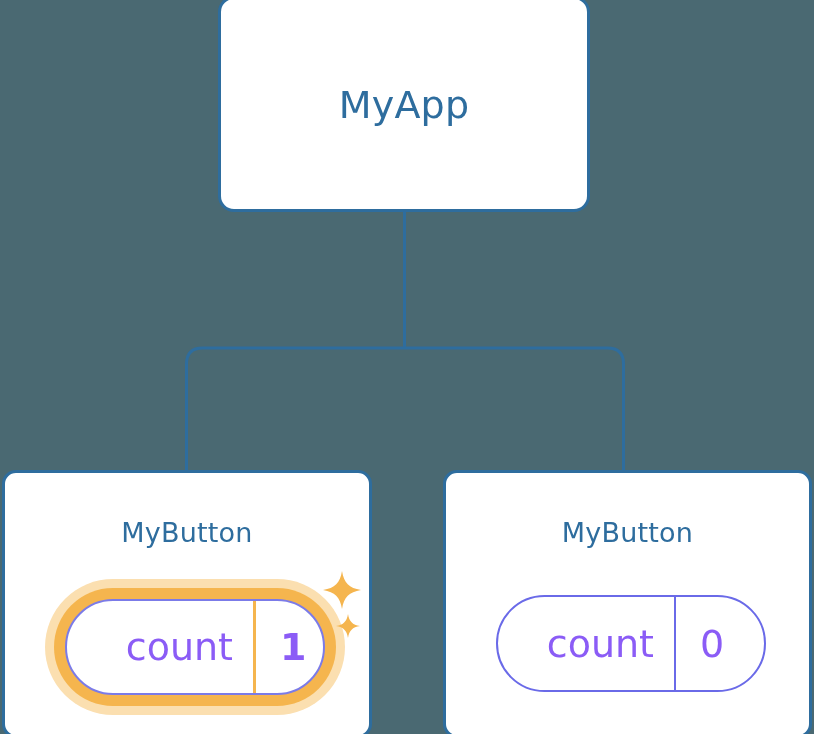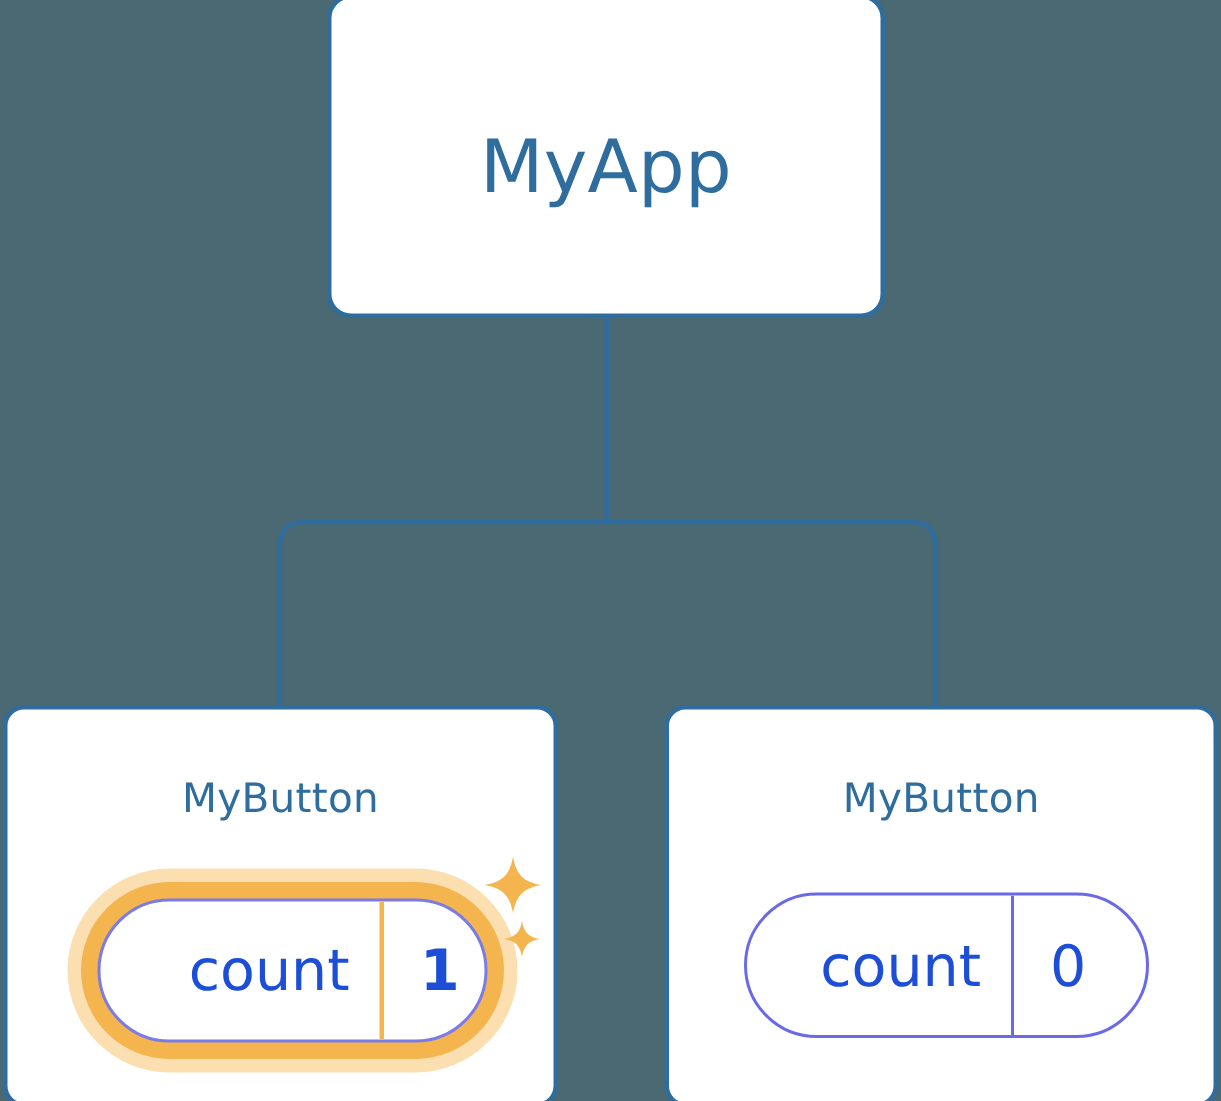--- a/index.html
+++ b/index.html
@@ -70,21 +70,21 @@
     right: 0;
     text-align: center;
     color: #2e6d9e;
     font-weight: 400;
     letter-spacing: 0.2px;
     white-space: nowrap;
   }
 
   #node-myapp .node-title {
     top: 84px;
-    font-size: 49px;
+    font-size: 38px;
   }
 
   .node-card.child .node-title {
     top: 44px;
     font-size: 27px;
   }
 
   
   .pill-wrap {
     position: absolute;
@@ -99,21 +99,21 @@
     background: #ffffff;
     border-radius: 999px;
     overflow: hidden;
   }
 
   .pill-cell {
     display: flex;
     align-items: center;
     justify-content: center;
     box-sizing: border-box;
-    color: #1d4ed8;
+    color: #8b5cf6;
     white-space: nowrap;
   }
 
   .pill-name {
     justify-content: flex-end;
     padding-right: 20px;
   }
 
   .pill-value {
     justify-content: flex-start;

